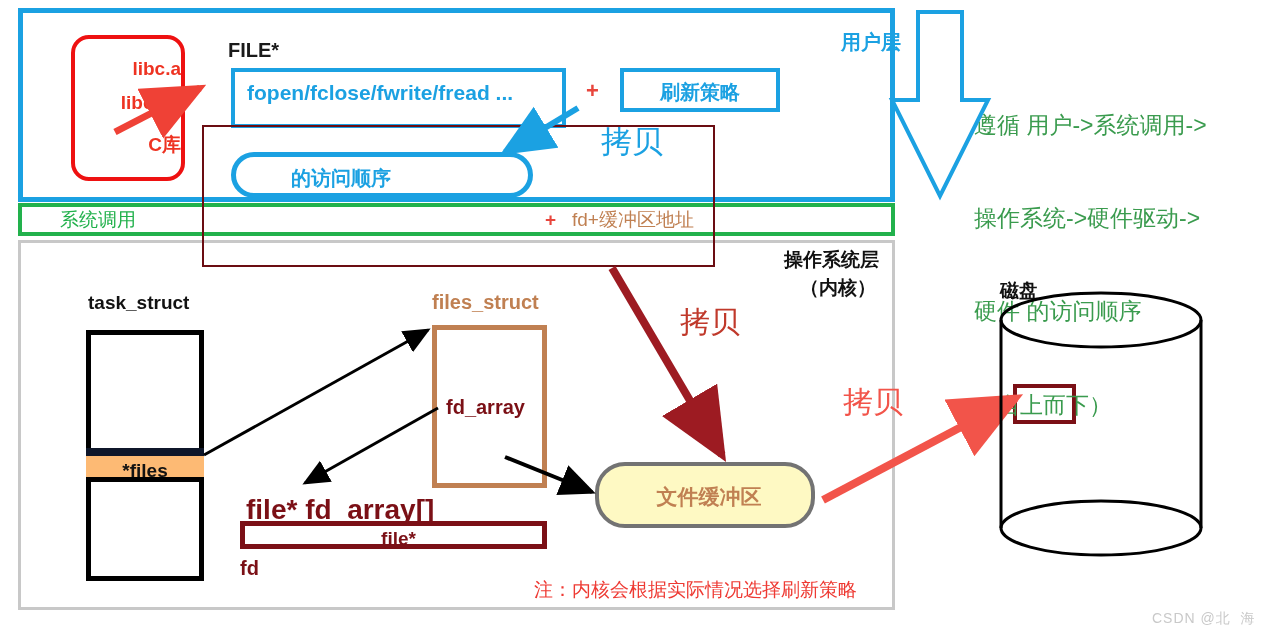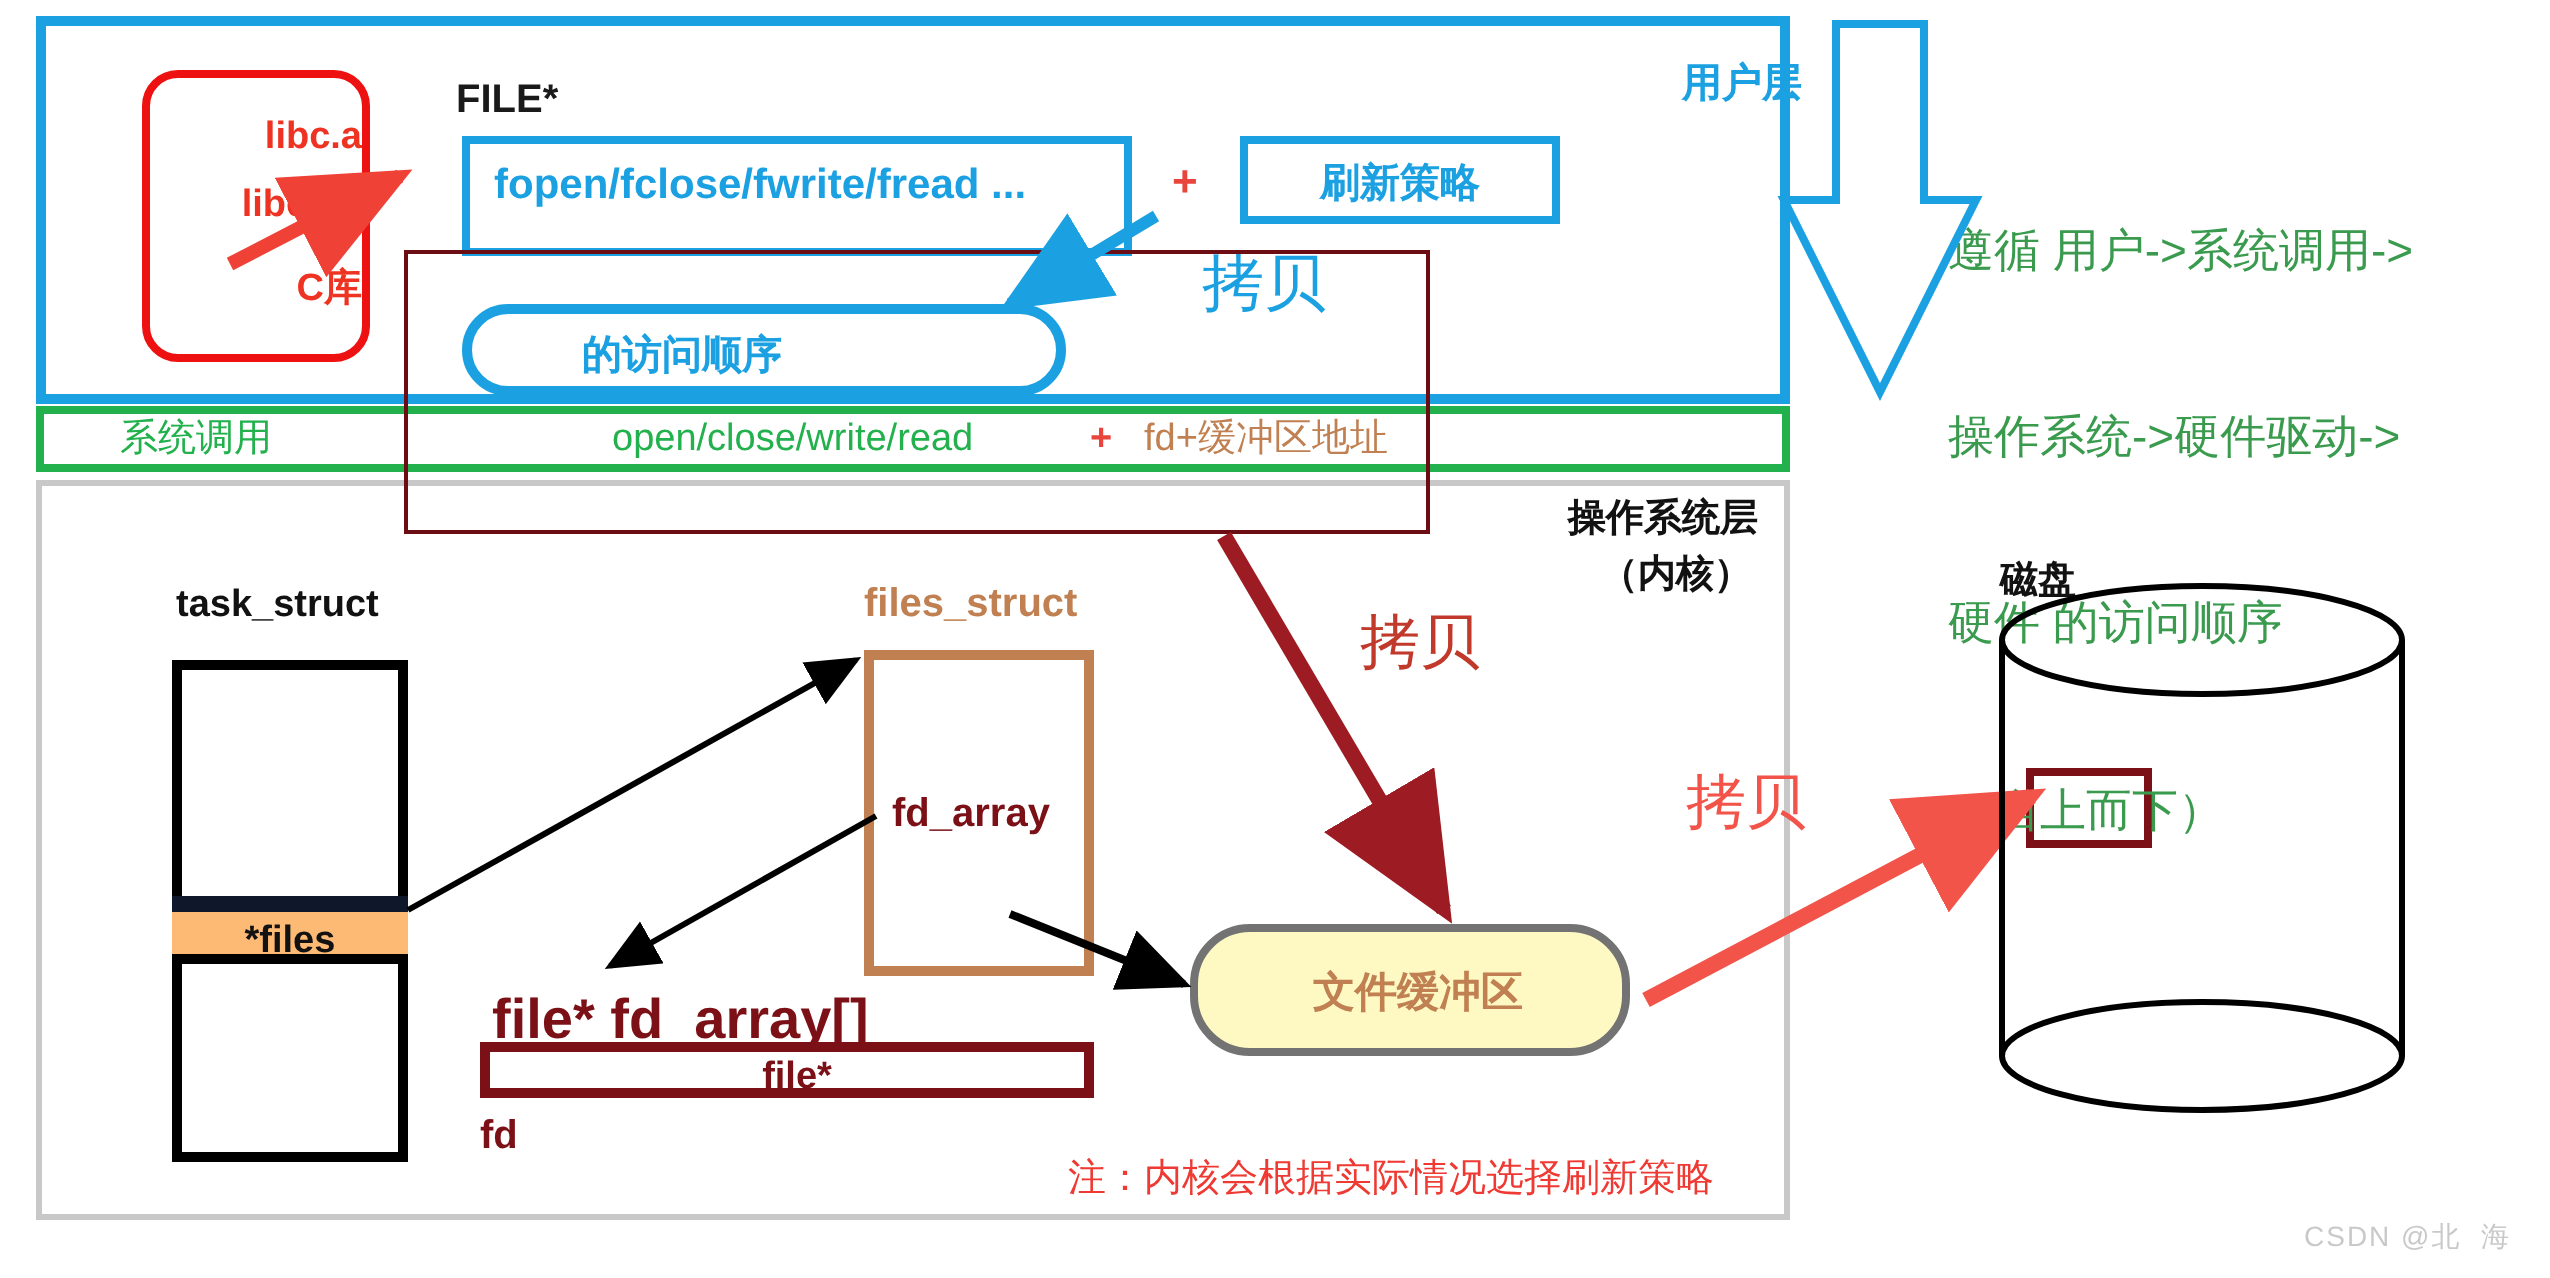--- a/index.html
+++ b/index.html
@@ -107,21 +107,20 @@
     <div class="abs userbuf">
       <div class="t userbuf-txt">的访问顺序</div>
     </div>
 
     <div class="abs t kopi-blue">拷贝</div>
     <div class="abs t userlayer-lbl">用户层</div>
   </div>
 
   <div class="abs syscall-layer"></div>
   <div class="abs t sys-lbl">系统调用</div>
-  <div class="abs t sys-api">open/close/write/read</div>
   <div class="abs t sys-plus">+</div>
   <div class="abs t sys-fd">fd+缓冲区地址</div>
 
   <div class="abs os-layer"></div>
   <div class="abs t os-lbl1">操作系统层</div>
   <div class="abs t os-lbl2">（内核）</div>
 
   <div class="abs t ts-lbl">task_struct</div>
   <div class="abs ts-box"></div>
   <div class="abs ts-cell-files">

